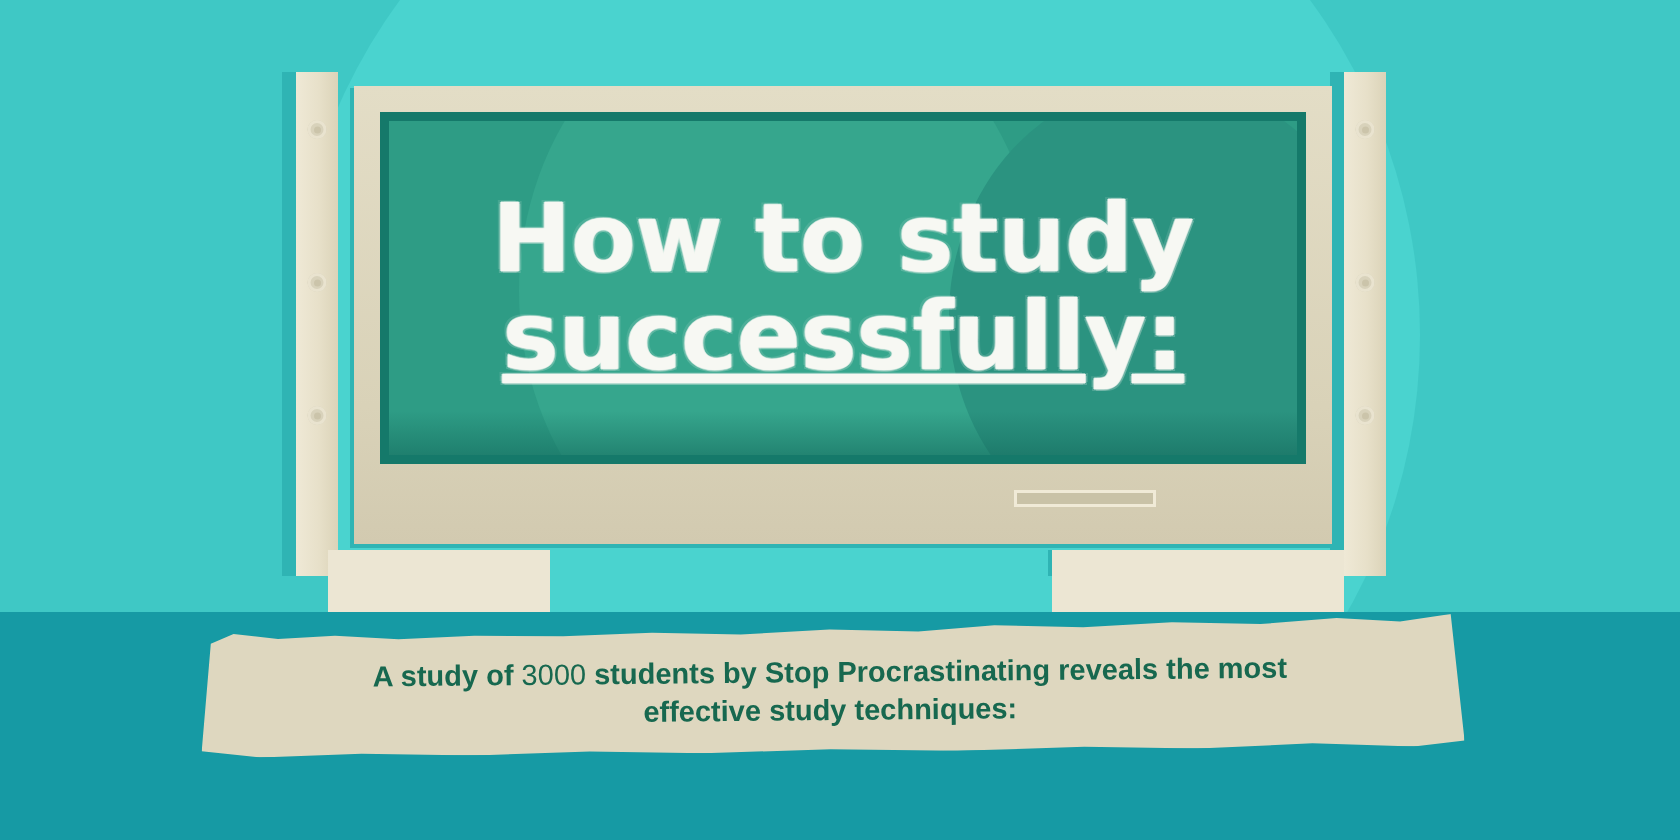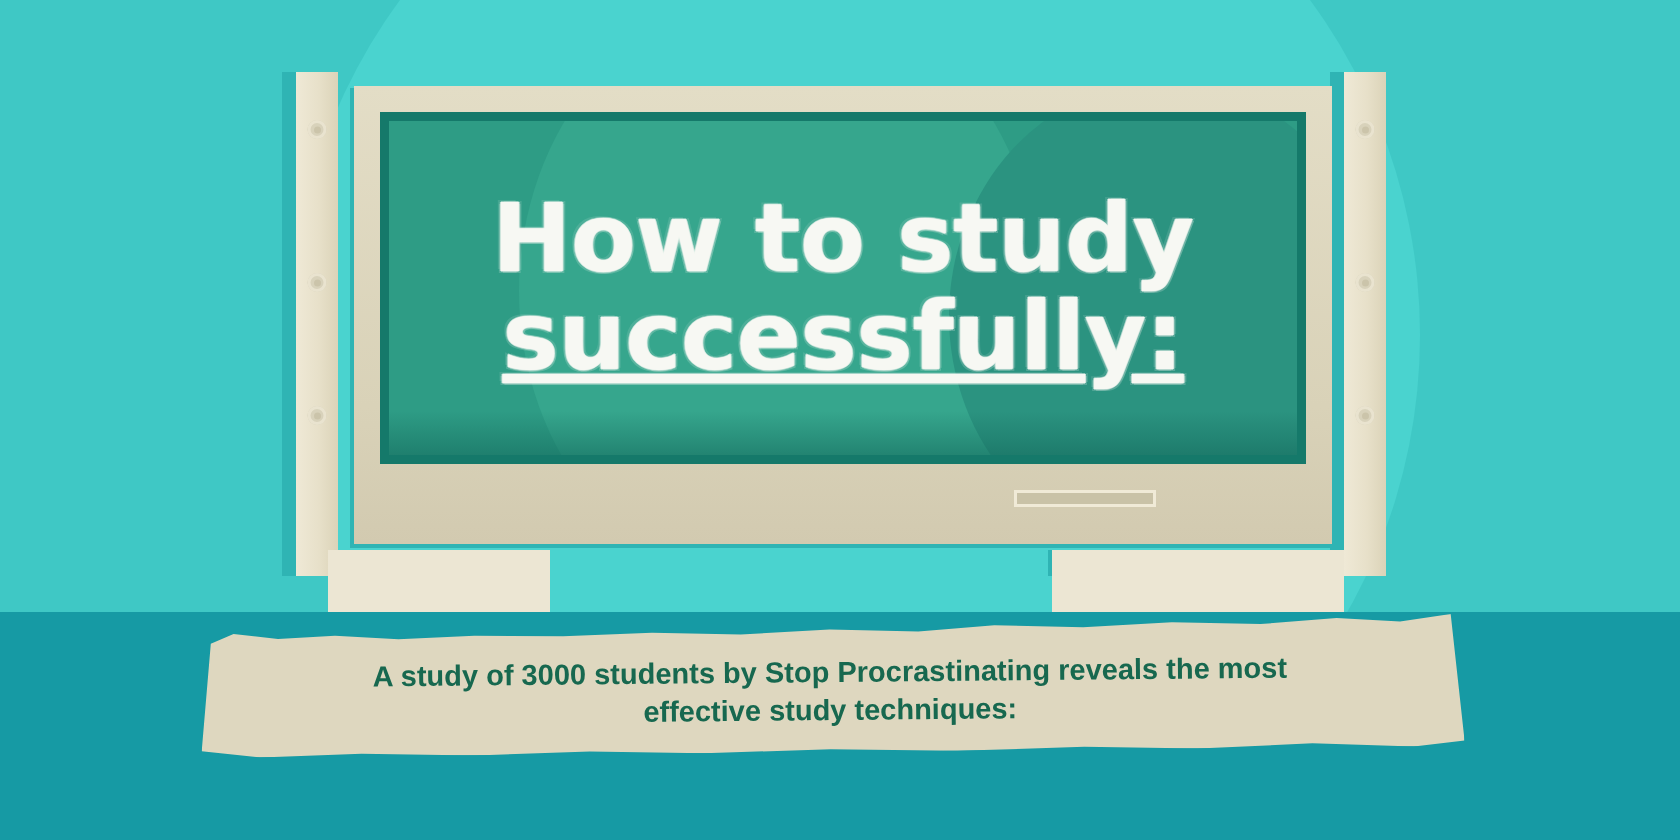--- a/index.html
+++ b/index.html
@@ -232,21 +232,21 @@
   }
   .banner-line {
     color: #17684f;
     font-family: "Liberation Sans", sans-serif;
     font-weight: 700;
     font-size: 29px;
     line-height: 1.32;
     text-align: center;
     white-space: nowrap;
   }
-  .banner-line .hl { font-weight: 700; }
+  .banner-line .hl { font-weight: 400; }
 </style>
 </head>
 <body>
 
 <div class="stage">
 
   <div class="bg-upper"></div>
   <div class="bg-circle"></div>
   <div class="bg-lower"></div>
 

